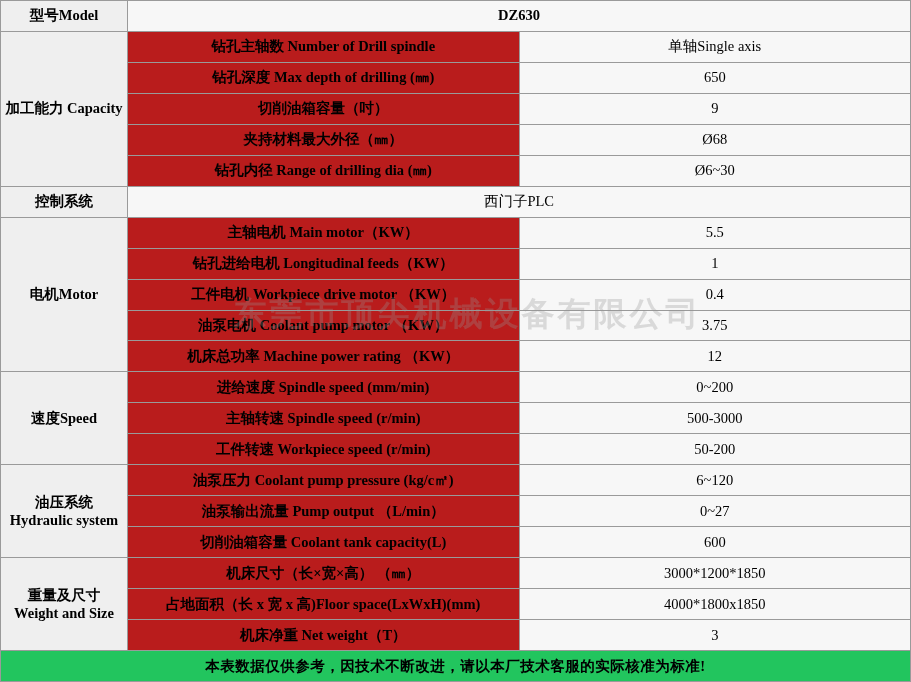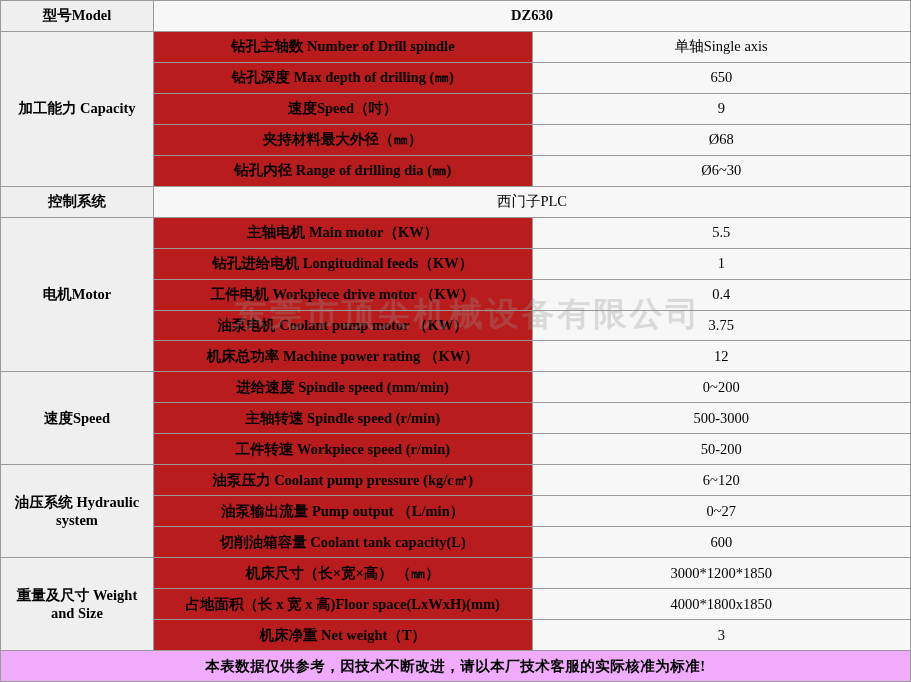--- a/index.html
+++ b/index.html
@@ -49,21 +49,21 @@
     color: #000;
     text-align: center;
     vertical-align: middle;
     padding: 2px 4px;
     box-sizing: border-box;
   }
   .cat {
     background: #efefef;
     font-weight: bold;
     font-size: 15px;
-    width: 153px;
+    width: 127px;
   }
   .desc {
     background: #b91c1c;
     width: 586px;
     font-weight: bold;
   }
   .val {
     background: #f7f7f7;
     width: 172px;
     margin-left: 30px;
@@ -76,21 +76,21 @@
   .hdr-model {
     background: #f7f7f7;
     font-weight: bold;
     font-size: 17px;
   }
   .ctrl-desc {
     background: #f7f7f7;
     text-align: center;
   }
   .footer {
-    background: #f0abfc;
+    background: #22c55e;
     font-weight: bold;
     font-size: 15px;
     text-align: center;
     letter-spacing: 0.5px;
   }
 </style>
 </head>
 <body>
 
 <div class="sheet">
@@ -108,21 +108,21 @@
       <tr>
         <td class="cat" rowspan="5">加工能力 Capacity</td>
         <td class="desc">钻孔主轴数 Number of Drill spindle</td>
         <td class="val">单轴Single axis</td>
       </tr>
       <tr>
         <td class="desc">钻孔深度 Max depth of drilling (㎜)</td>
         <td class="val">650</td>
       </tr>
       <tr>
-        <td class="desc">速度Speed（吋）</td>
+        <td class="desc">切削油箱容量（吋）</td>
         <td class="val">9</td>
       </tr>
       <tr>
         <td class="desc">夹持材料最大外径（㎜）</td>
         <td class="val">Ø68</td>
       </tr>
       <tr>
         <td class="desc">钻孔内径 Range of drilling dia (㎜)</td>
         <td class="val">Ø6~30</td>
       </tr>

